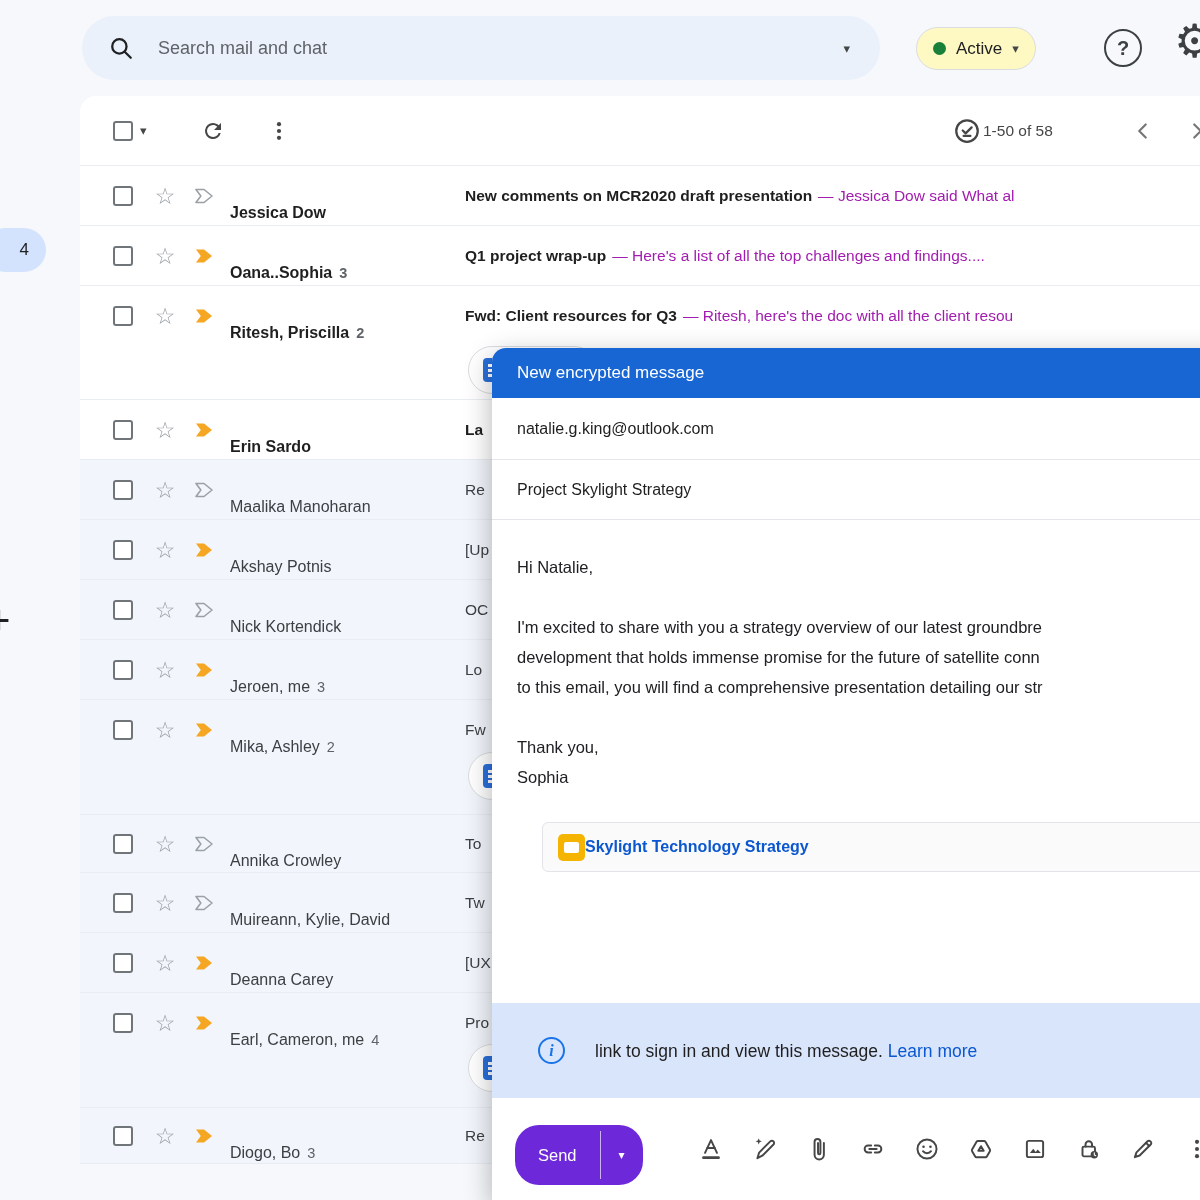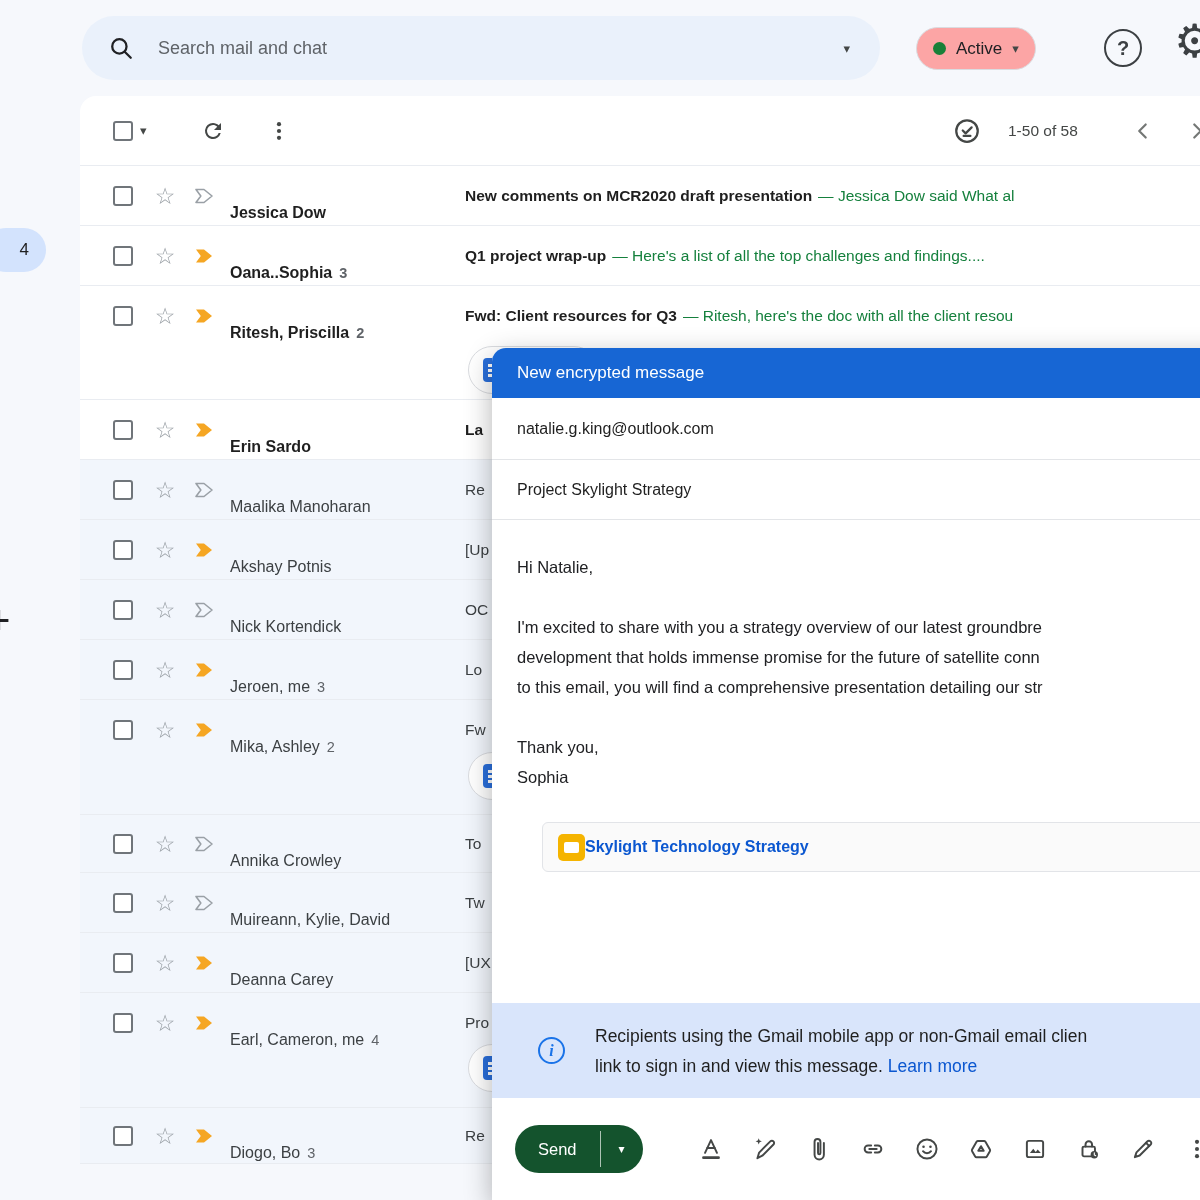--- a/index.html
+++ b/index.html
@@ -8,21 +8,21 @@
 
   
   .topbar { position:absolute; left:10px; top:0; width:1200px; height:96px; }
   .searchbar { position:absolute; left:72px; top:16px; width:798px; height:64px;
                background:#eaf1fb; border-radius:32px; display:flex; align-items:center; }
   .searchbar .mag { margin-left:26px; display:flex; }
   .searchbar .ph { margin-left:24px; font-size:18px; color:#5f6368; flex:1; }
   .caret { color:#444746; font-size:13px; }
   .searchbar .caret { margin-right:30px; }
   .status-chip { position:absolute; left:906px; top:27px; height:43px; border:1px solid #dadce0;
-                 border-radius:22px; background:#fca5a5; display:flex; align-items:center; padding:0 16px; gap:10px; }
+                 border-radius:22px; background:#fef9c3; display:flex; align-items:center; padding:0 16px; gap:10px; }
   .dot { width:13px; height:13px; border-radius:50%; background:#188038; }
   .status-chip .lbl { font-size:17px; color:#202124; }
   .help-btn { position:absolute; left:1094px; top:29px; width:38px; height:38px; border:2.6px solid #3c4043;
               border-radius:50%; display:flex; align-items:center; justify-content:center;
               font-size:20px; font-weight:700; color:#3c4043; }
   .gear { position:absolute; left:1164px; top:18px; font-size:46px; color:#3c4043; line-height:1; }
 
   
   .card { position:absolute; left:80px; top:96px; width:1130px; height:1067px; background:#fff;
           border-radius:16px 0 0 16px; }
@@ -38,21 +38,21 @@
   
   .row { position:relative; border-bottom:1px solid #e9ecf1; background:#fff; }
   .row.read { background:#f2f6fc; }
   .row-inner { height:60px; display:flex; align-items:center; padding-left:33px; overflow:hidden; }
   .star { width:24px; margin-left:20px; font-size:23px; color:#9aa0a6; line-height:1; flex:none; text-align:center; }
   .imp { margin-left:17px; flex:none; display:flex; }
   .namecell { margin-left:16px; width:235px; flex:none; display:flex; align-items:baseline;
               white-space:nowrap; overflow:hidden; font-size:16px; color:#3c4043;margin-top:34px; }
   .cnt { margin-left:7px; font-size:14.5px; color:#5f6368; }
   .subjcell { flex:1; white-space:nowrap; overflow:hidden; font-size:15.5px; color:#3c4043; }
-  .snip { color:#15803d; margin-left:6px;margin-top:22px; }
+  .snip { color:#a21caf; margin-left:6px;margin-top:22px; }
   .row.unread .namecell, .row.unread .subjcell .subj { font-weight:700; color:#1f1f1f; }
   .chip-frag { position:absolute; left:388px; width:130px; height:48px; background:#fff;
                border:1px solid #dadce0; border-radius:24px; display:flex; align-items:center; }
   .doc-ic { width:24px; height:24px; margin-left:14px; background:#2a6fdb; border-radius:4px; position:relative; }
   .doc-ic:before { content:""; position:absolute; left:5px; top:6px; width:14px; height:2.5px;
                    background:#fff; box-shadow:0 5px 0 #fff, 0 10px 0 #fff; }
 
   
   .inbox-pill { position:absolute; left:-16px; top:228px; width:62px; height:44px; background:#d3e3fd;
                 border-radius:22px; display:flex; align-items:center; justify-content:flex-end;
@@ -79,22 +79,22 @@
                       background:#fff; border-radius:2px; }
   .att-name { font-size:16px; font-weight:700; color:#0b57d0; }
   .c-banner { position:absolute; left:0; top:655px; width:100%; height:95px; background:#d9e5fb;
               display:flex; align-items:center; }
   .info-ic { width:27px; height:27px; margin-left:46px; border:2.2px solid #1a73e8; border-radius:50%;
              color:#1a73e8; display:flex; align-items:center; justify-content:center;
              font-family:"Liberation Serif", serif; font-style:italic; font-weight:700; font-size:16px; flex:none; }
   .banner-txt { margin-left:30px; font-size:17.5px; line-height:30px; color:#1f1f1f; white-space:nowrap; overflow:hidden; }
   .learn { color:#0b57d0;margin-top:44px; }
   .c-toolbar { position:absolute; left:0; top:751px; width:100%; height:101px; background:#fff; }
-  .send-group { position:absolute; left:23px; top:26px; height:48px; display:flex; border-radius:24px;
-                overflow:hidden; background:#14532d;text-align:right; }
+  .send-group { position:absolute; left:23px; top:26px; height:60px; display:flex; border-radius:24px;
+                overflow:hidden; background:#6d28d9;text-align:right; }
   .send-main { padding:0 23px; display:flex; align-items:center; color:#fff; font-size:16.5px; font-weight:500; }
   .send-sep { width:1px; background:rgba(255,255,255,.65); margin:6px 0; }
   .send-caret { width:42px; display:flex; align-items:center; justify-content:center; color:#fff; font-size:12px; }
   .fmt-icons { position:absolute; left:206px; top:26px; height:48px; display:flex; align-items:center; gap:28px; }
   .fmt-icons .ic { width:26px; height:26px; display:flex; flex:none; }
 
   svg .s { fill:none; stroke:#444746; stroke-width:1.8; stroke-linecap:round; stroke-linejoin:round; }
   svg .f { fill:#444746; }
 </style>
 </head>
@@ -144,21 +144,21 @@
           <circle class="f" cx="12" cy="18.8" r="2.1"></circle>
         </svg>
     </span>
     <span class="tb-abs" style="left:872px">
       <svg width="30" height="30" viewBox="0 0 24 24">
           <circle class="s" cx="12" cy="12" r="8.6"></circle>
           <path class="s" d="M8.6 11.6l2.3 2.3 4.8-4.8"></path>
           <path class="s" d="M9.3 15.9h5.4"></path>
         </svg>
     </span>
-    <span class="tb-abs range" style="left:928px">1-50 of 58</span>
+    <span class="tb-abs range" style="left:903px">1-50 of 58</span>
     <span class="tb-abs" style="left:1050px">
       <svg width="26" height="26" viewBox="0 0 24 24">
           <path class="s" d="M14.5 6l-6 6 6 6" style="stroke:#747775;stroke-width:2"></path>
         </svg>
     </span>
     <span class="tb-abs" style="left:1104px">
       <svg width="26" height="26" viewBox="0 0 24 24">
           <path class="s" d="M9.5 6l6 6-6 6" style="stroke:#747775;stroke-width:2"></path>
         </svg>
     </span>
@@ -429,21 +429,20 @@
     </div>
     <div class="att-chip">
       <span class="slides-ic"></span>
       <span class="att-name">Skylight Technology Strategy</span>
     </div>
   </div>
 
   <div class="c-banner">
     <span class="info-ic">i</span>
     <div class="banner-txt">
-      <div>Recipients using the Gmail mobile app or non-Gmail email clien</div>
       <div><span>link to sign in and view this message.</span>
            <span class="learn">Learn more</span></div>
     </div>
   </div>
 
   <div class="c-toolbar">
     <div class="send-group">
       <div class="send-main">
           <span>Send</span>
         </div>

